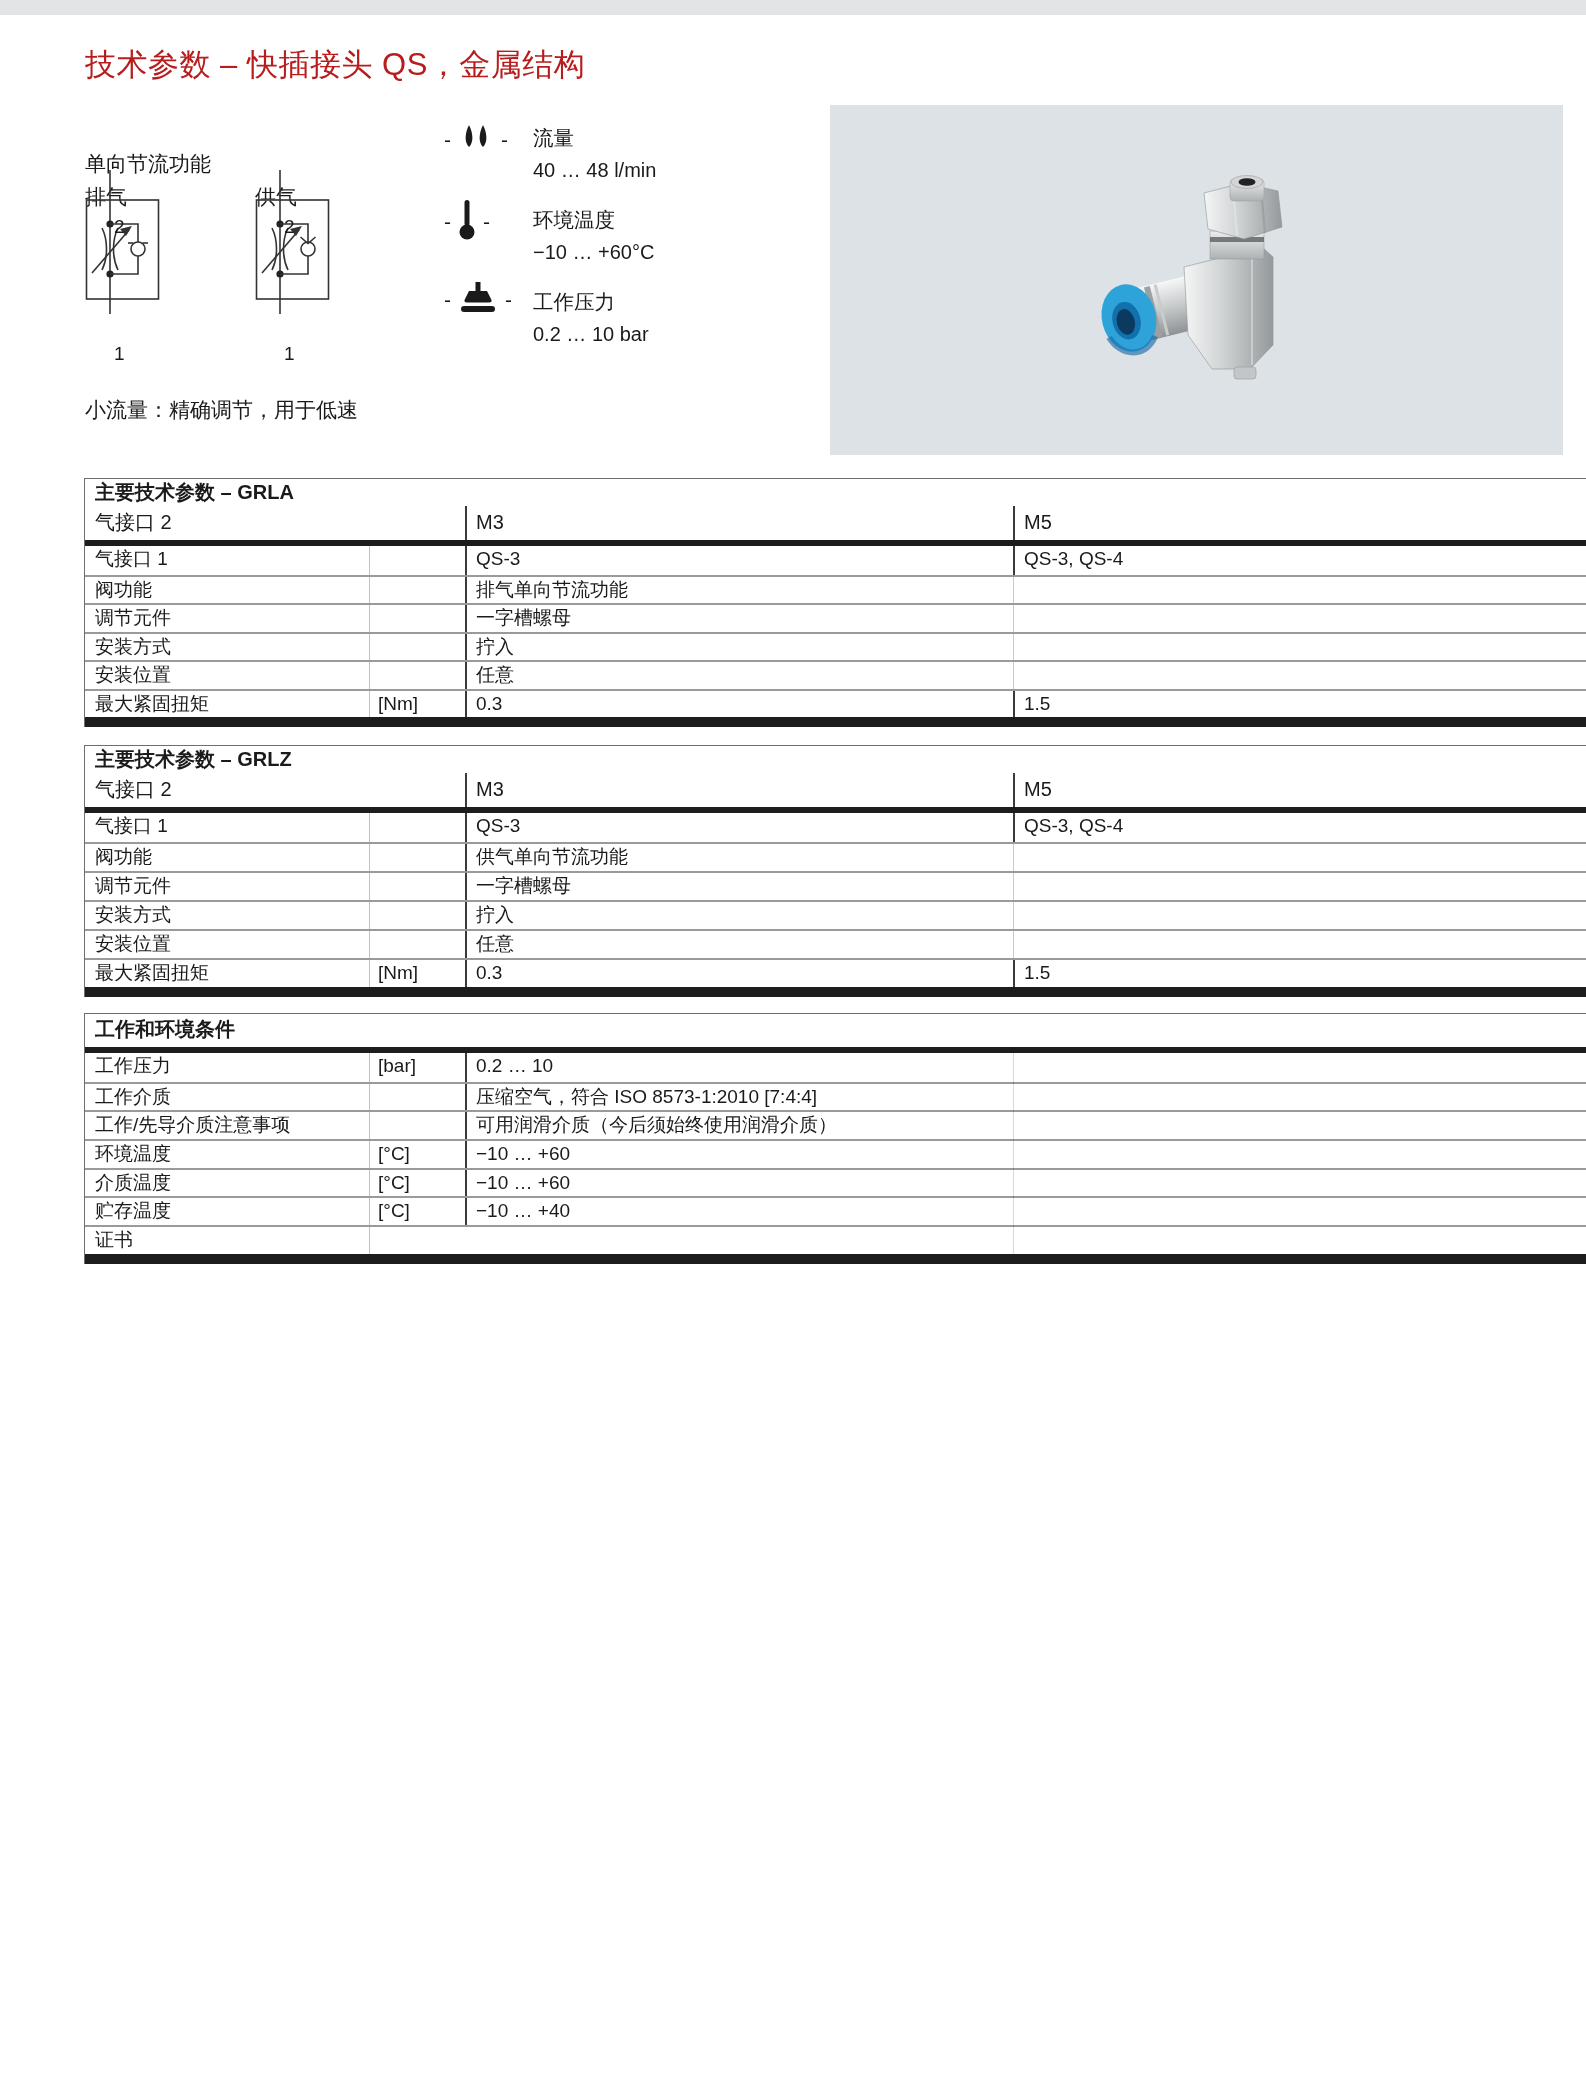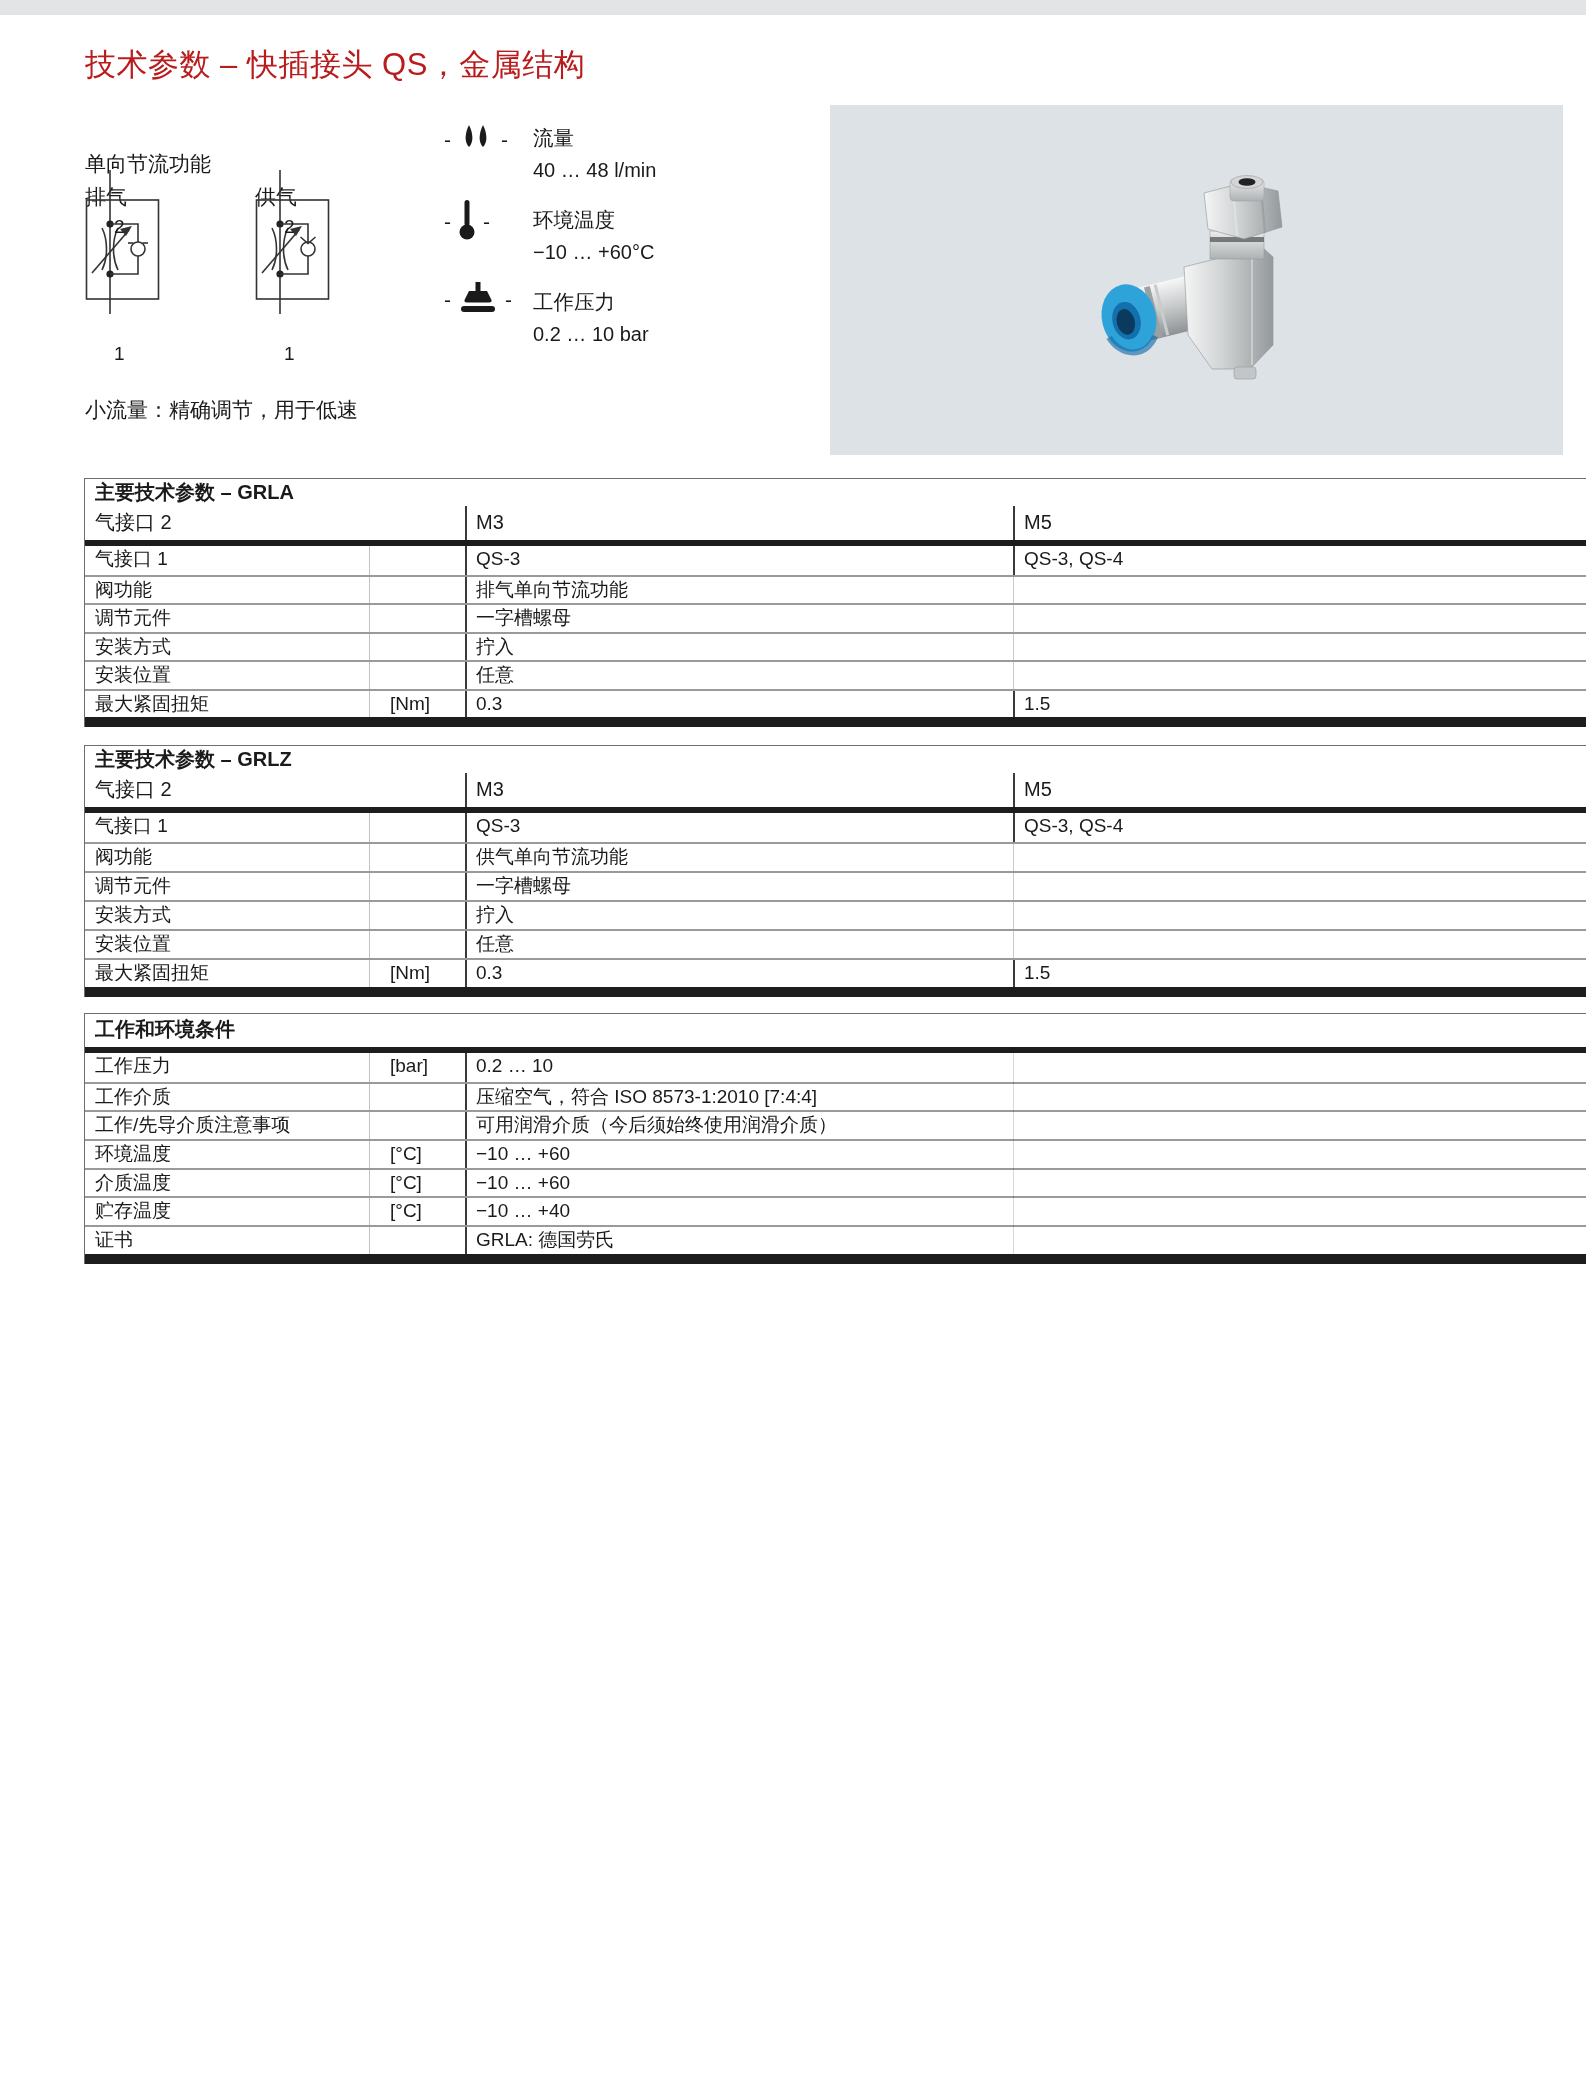--- a/index.html
+++ b/index.html
@@ -34,21 +34,21 @@
   .tbl-head{display:flex;height:34px;line-height:33px;font-size:20px;}
   .th-label{width:380px;padding-left:10px;box-sizing:border-box;}
   .th-c1{width:548px;border-left:2px solid #3a3a3a;padding-left:9px;box-sizing:border-box;}
   .th-c2{flex:1;border-left:2px solid #3a3a3a;padding-left:9px;box-sizing:border-box;}
   .bar{height:6px;background:#1d1d1d;}
   .t-row{display:flex;height:28.5px;font-size:19px;line-height:26px;box-sizing:border-box;}
   .tbl--2 .t-row{height:29px;}
   .tbl--3 .t-row{height:28.7px;}
   .t-row + .t-row{border-top:2px solid #9a9a9a;}
   .c-label{width:284px;padding-left:10px;box-sizing:border-box;white-space:nowrap;}
-  .c-unit{width:96px;border-left:1px solid #c2c2c2;padding-left:20px;box-sizing:border-box;}
+  .c-unit{width:96px;border-left:1px solid #c2c2c2;padding-left:8px;box-sizing:border-box;}
   .c-v1{width:548px;border-left:2px solid #3a3a3a;padding-left:9px;box-sizing:border-box;white-space:nowrap;}
   .c-v2{flex:1;border-left:2px solid #3a3a3a;padding-left:9px;box-sizing:border-box;white-space:nowrap;}
   .c-v2.light{border-left:1px solid #c9c9c9;}
   .c-vfull{flex:1;border-left:2px solid #3a3a3a;padding-left:9px;box-sizing:border-box;white-space:nowrap;}
   .bottom-bar{height:10px;background:#1d1d1d;}
   .faint-div{position:absolute;left:928px;top:39px;width:1px;height:201px;background:rgba(0,0,0,0.15);}
 </style>
 </head>
 <body>
 
@@ -313,18 +313,17 @@
       <div class="c-vfull">−10 … +60</div>
     </div>
     <div class="t-row">
       <div class="c-label">贮存温度</div>
       <div class="c-unit">[°C]</div>
       <div class="c-vfull">−10 … +40</div>
     </div>
     <div class="t-row">
       <div class="c-label">证书</div>
       <div class="c-unit"></div>
-      <div class="c-vfull">GRLA: 德国劳氏</div>
     </div>
     <div class="bottom-bar"></div>
   </div>
 
 </div>
 
 </body></html>

